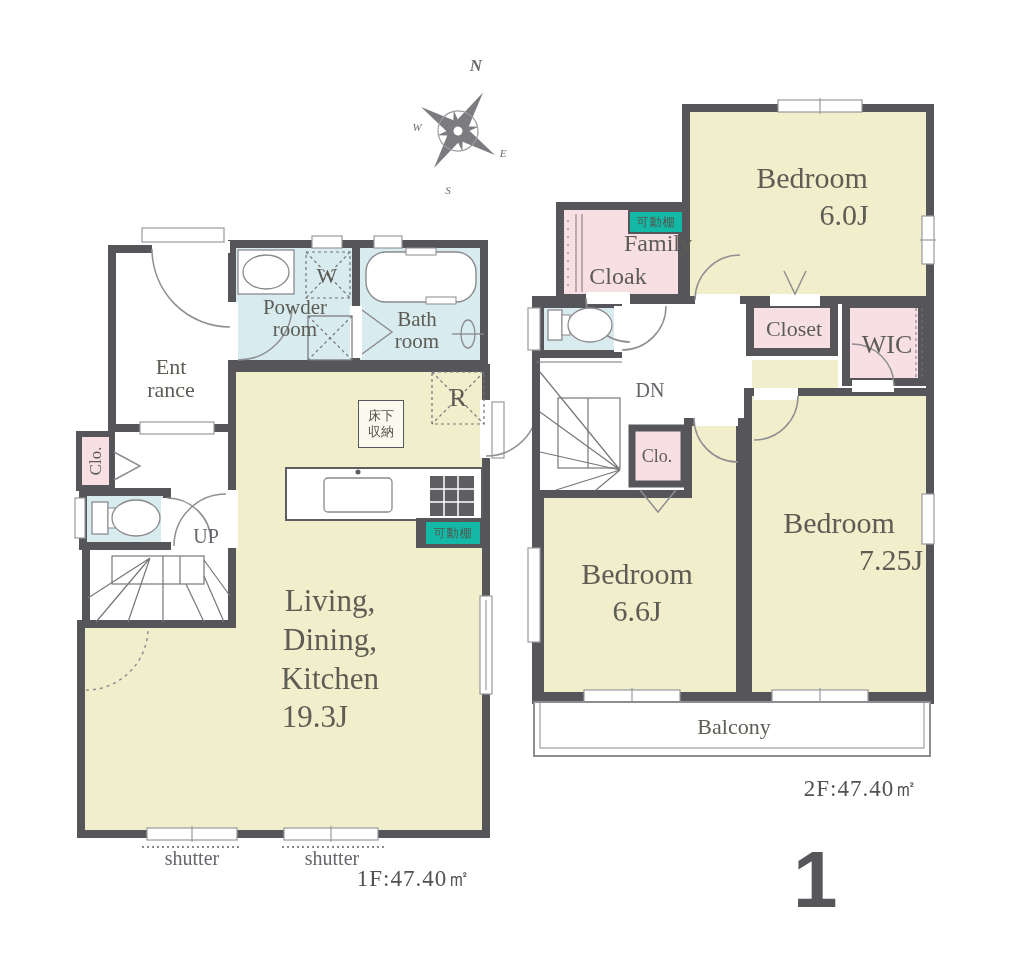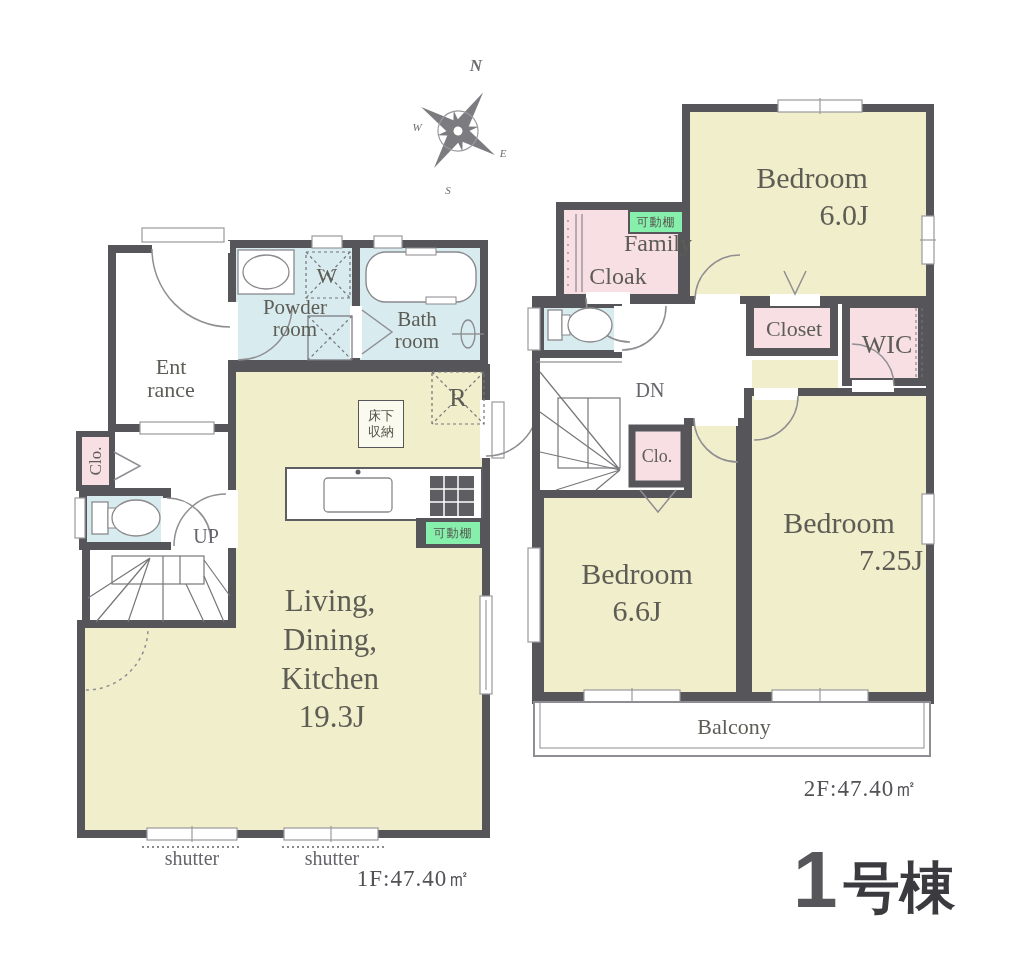--- a/index.html
+++ b/index.html
@@ -4,21 +4,21 @@
 <style>
   html,body{margin:0;padding:0;background:#ffffff;}
   #canvas{position:relative;width:1024px;height:957px;background:#ffffff;overflow:hidden;
           font-family:"Liberation Serif","DejaVu Serif",serif;}
   #plan-svg{position:absolute;left:0;top:0;}
   .lbl{position:absolute;transform:translate(-50%,-50%);color:#5d5d55;white-space:nowrap;
        line-height:1;font-family:"Liberation Serif","DejaVu Serif",serif;}
   .lbl.dim{color:#66666c;}
   .lbl.area{color:#515156;letter-spacing:1px;}
   .lbl.rot{transform:translate(-50%,-50%) rotate(-90deg);}
-  .tagbox{position:absolute;background:#86efac;border:2px solid #56555a;color:#55554e;
+  .tagbox{position:absolute;background:#14b8a6;border:2px solid #56555a;color:#55554e;
           display:flex;align-items:center;justify-content:center;text-align:center;
           font-family:"Liberation Serif","DejaVu Serif",serif;box-sizing:border-box;}
   .tagbox.thin{border-width:1.5px;}
   .compass-lbl{position:absolute;transform:translate(-50%,-50%);color:#6e6e72;
        font-family:"Liberation Serif","DejaVu Serif",serif;font-style:italic;}
   #building-name{position:absolute;left:793px;top:840px;width:170px;height:80px;
        display:flex;align-items:baseline;justify-content:flex-start;
        font-family:"Liberation Sans","DejaVu Sans",sans-serif;}
   #building-name .num{font-size:80px;font-weight:600;color:#57575b;line-height:1;}
   #building-name .suffix{font-size:56px;font-weight:700;color:#3b3b3f;line-height:1;margin-left:6px;}
@@ -265,21 +265,21 @@
 <div class="lbl" style="left:295px;top:329px;font-size:21px;">room</div>
 <div class="lbl" style="left:417px;top:319px;font-size:21px;">Bath</div>
 <div class="lbl" style="left:417px;top:341px;font-size:21px;">room</div>
 <div class="lbl" style="left:171px;top:367px;font-size:22px;">Ent</div>
 <div class="lbl" style="left:171px;top:390px;font-size:22px;">rance</div>
 <div class="lbl rot" style="left:95px;top:461px;font-size:17px;">Clo.</div>
 <div class="lbl dim" style="left:206px;top:536px;font-size:20px;">UP</div>
 <div class="lbl" style="left:330px;top:600px;font-size:31px;">Living,</div>
 <div class="lbl" style="left:330px;top:639px;font-size:31px;">Dining,</div>
 <div class="lbl" style="left:330px;top:678px;font-size:31px;">Kitchen</div>
-<div class="lbl" style="left:332px;top:716px;font-size:31px;">19.3J</div>
+<div class="lbl" style="left:315px;top:716px;font-size:31px;">19.3J</div>
 <div class="lbl" style="left:327px;top:276px;font-size:22px;">W</div>
 <div class="lbl" style="left:458px;top:398px;font-size:26px;">R</div>
 <div class="tagbox thin" style="left:358px;top:400px;width:46px;height:48px;font-size:13px;flex-direction:column;line-height:1.25;background:#fbfaef;">
   <span>床下</span>
   <span>収納</span>
 </div>
 <div class="tagbox" style="left:424px;top:520px;width:58px;height:26px;font-size:12px;letter-spacing:1px;">可動棚</div>
 <div class="lbl dim" style="left:192px;top:858px;font-size:20px;">shutter</div>
 <div class="lbl dim" style="left:332px;top:858px;font-size:20px;">shutter</div>
 <div class="lbl area" style="left:414px;top:878px;font-size:23px;">1F:47.40㎡</div>
@@ -295,16 +295,15 @@
 <div class="lbl" style="left:657px;top:456px;font-size:18px;">Clo.</div>
 <div class="lbl" style="left:637px;top:574px;font-size:30px;">Bedroom</div>
 <div class="lbl" style="left:637px;top:611px;font-size:30px;">6.6J</div>
 <div class="lbl" style="left:839px;top:523px;font-size:30px;">Bedroom</div>
 <div class="lbl" style="left:875px;top:560px;font-size:30px;margin-left:16px;">7.25J</div>
 <div class="lbl" style="left:734px;top:727px;font-size:22px;">Balcony</div>
 <div class="lbl area" style="left:861px;top:788px;font-size:23px;">2F:47.40㎡</div>
 
 <div id="building-name">
   <span class="num">1</span>
-  <span class="suffix">号棟</span>
 </div>
 
 </div>
 
 </body></html>

